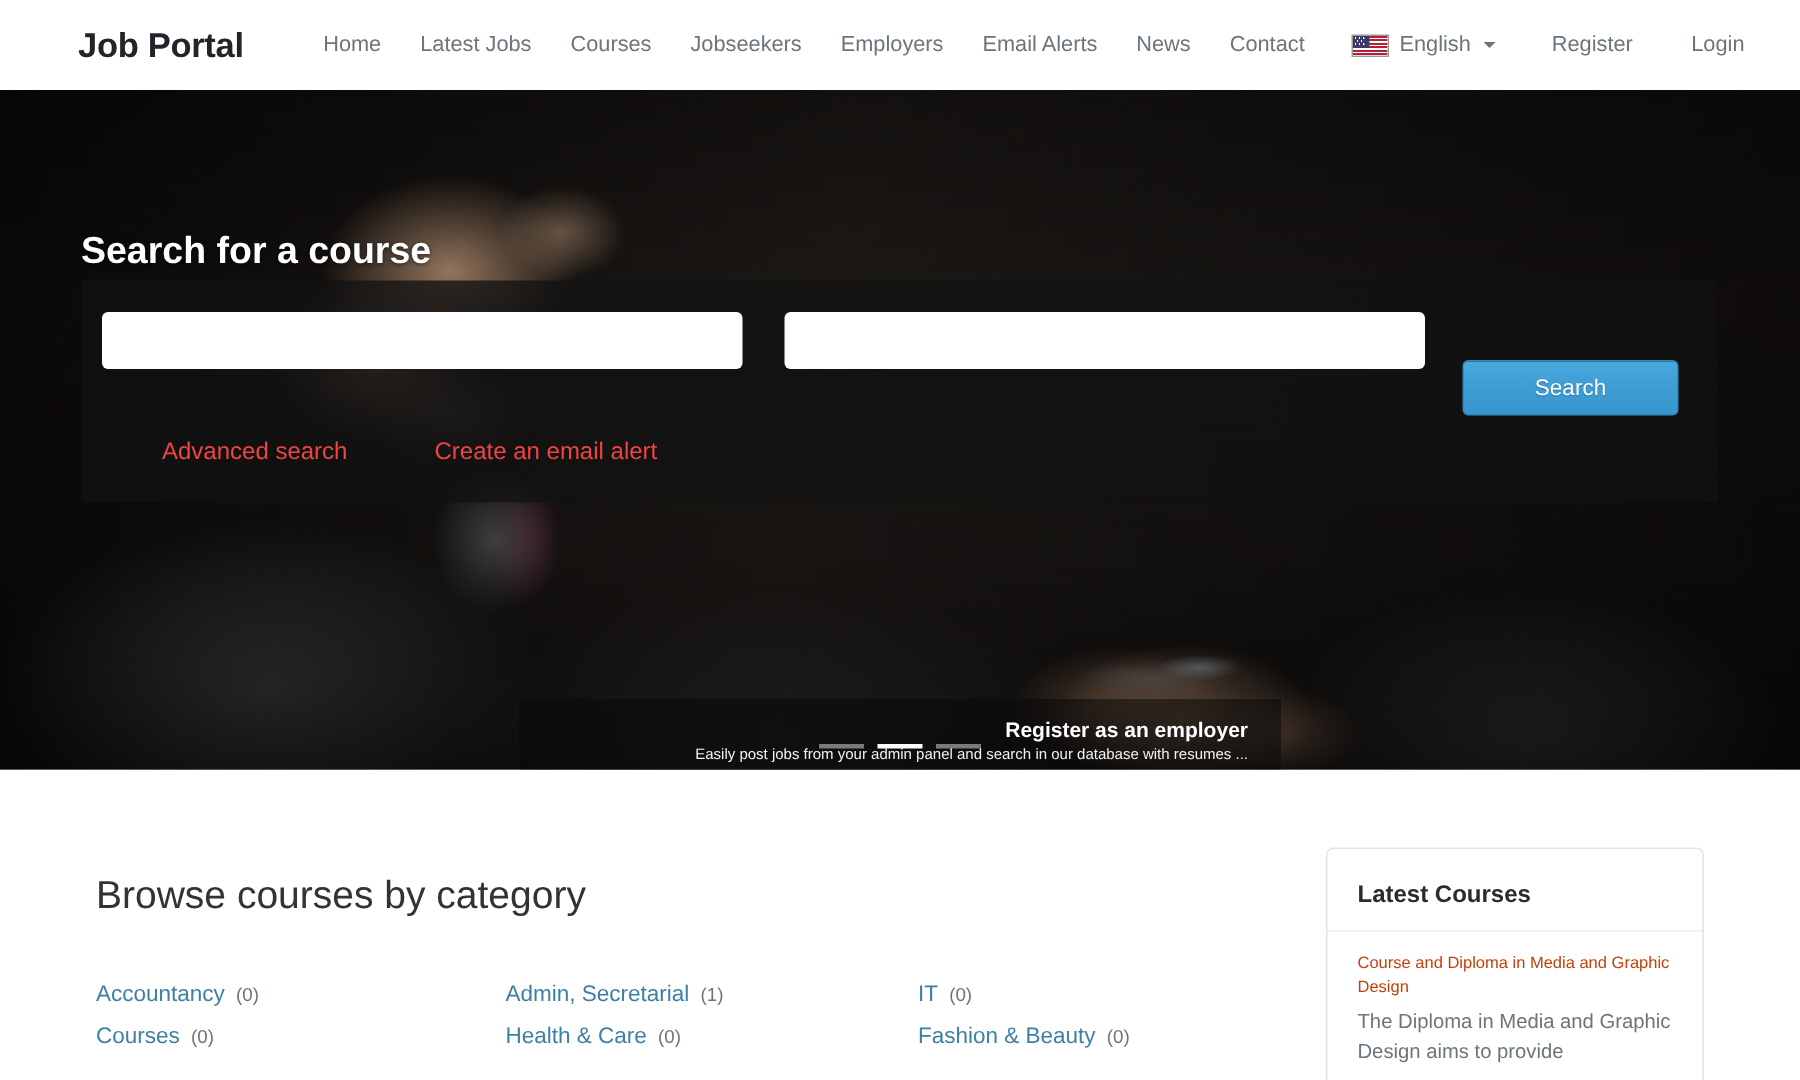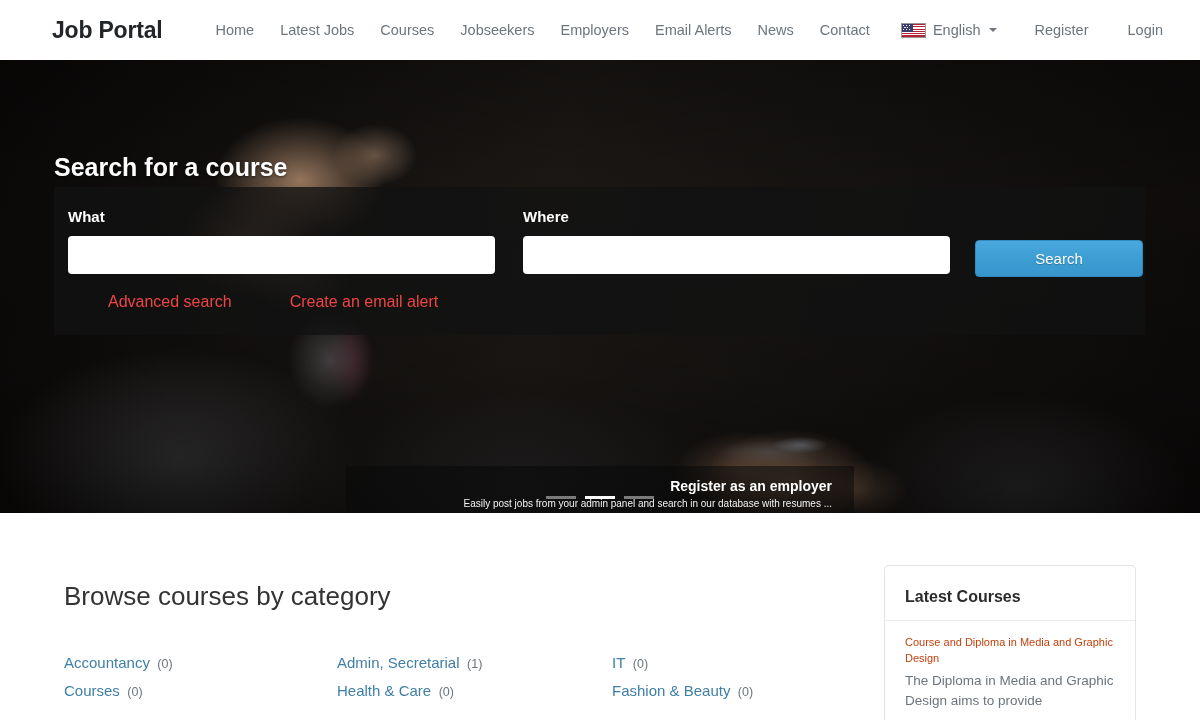--- a/index.html
+++ b/index.html
@@ -192,21 +192,21 @@
     background: #ffffff;
     font-size: 14px;
     font-family: "Liberation Sans", sans-serif;
     color: #333;
     padding: 0 12px;
     outline: none;
   }
   .btn-search {
     position: absolute;
     left: 921px; top: 53px;
-    width: 168px;
+    width: 144px;
     height: 37px;
     background: linear-gradient(to bottom, #4aa8de 0%, #3d9ed4 50%, #3896cd 100%);
     border: 1px solid #2e8ac1;
     border-radius: 4px;
     color: #ffffff;
     font-size: 15px;
     font-family: "Liberation Sans", sans-serif;
     cursor: pointer;
     text-shadow: 0 1px 1px rgba(0,0,0,0.25);
   }
@@ -369,26 +369,24 @@
 </div>
 
 <div class="hero">
   <div class="hero-photo"></div>
 
   <div class="hero-title">Search for a course</div>
 
   <div class="search-panel">
     <div class="search-inner">
       <div class="field-what">
-        <label class="field-label">What</label>
         <input class="field-input" type="text" placeholder="" style="">
       </div>
 
       <div class="field-where">
-        <label class="field-label">Where</label>
         <input class="field-input" type="text" placeholder="" style="">
       </div>
 
       <button class="btn-search">Search</button>
 
       <div class="sub-links">
         <a class="sub-link">Advanced search</a>
         <a class="sub-link">Create an email alert</a>
       </div>
     </div>

